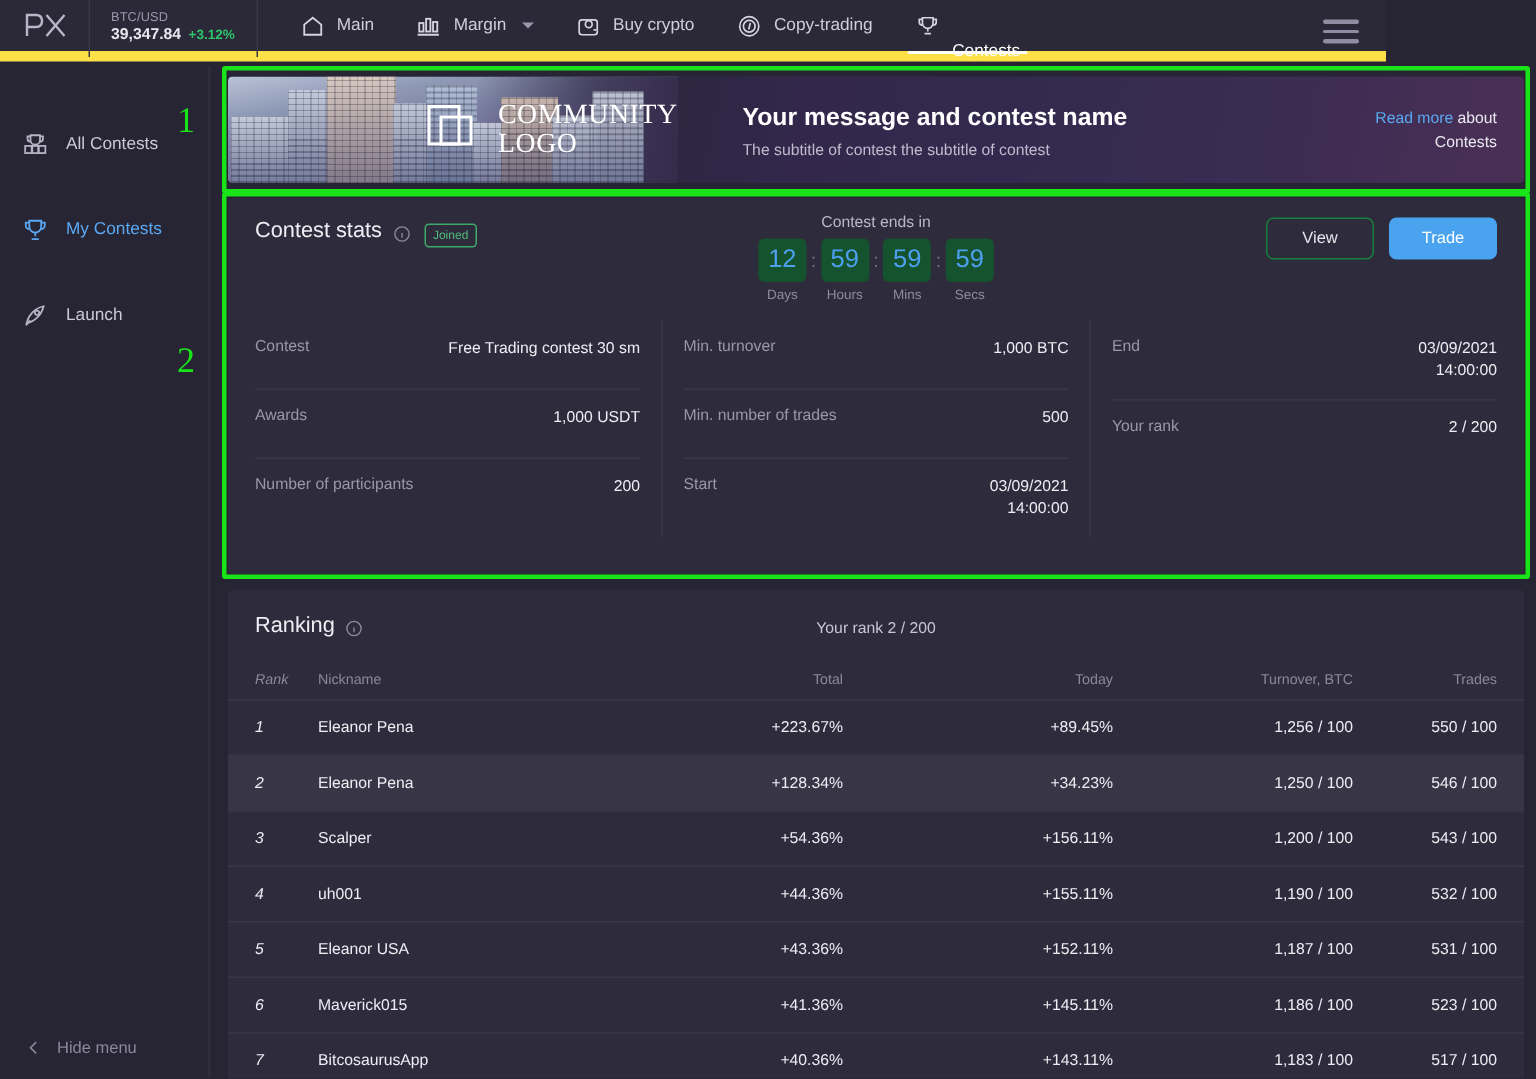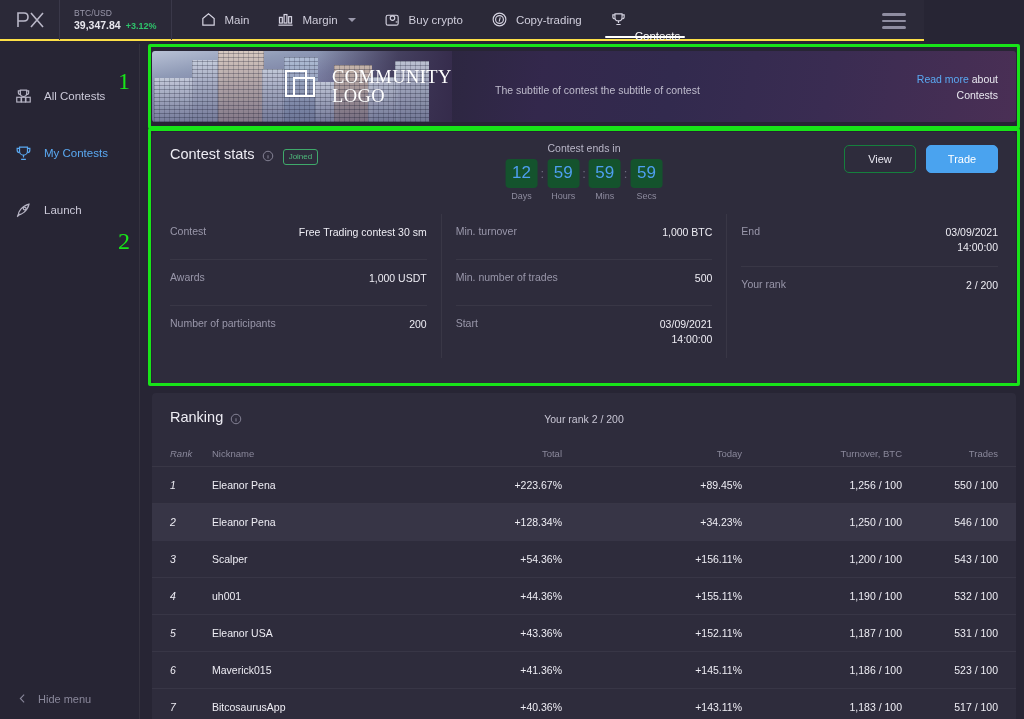--- a/index.html
+++ b/index.html
@@ -9,21 +9,21 @@
     font-family: "Liberation Sans", sans-serif;
     overflow: hidden;
   }
   .app { position: relative; width: 1024px; height: 719px; background: #272534; }
 
   
   .header {
     position: absolute; top: 0; left: 0; width: 924px; height: 41px;
     background: #2b2938;
     display: flex; align-items: center;
-    border-bottom: 2px solid #fde047;
+    border-bottom: 7px solid #fde047;
   }
   .logo-cell {
     width: 60px; height: 41px; display: flex; align-items: center; justify-content: center;
     border-right: 1px solid #3a3849;
   }
   .logo-mark { width: 30px; height: 20px; color: #b9b7c7; }
   .ticker {
     padding: 0 14px 0 14px; height: 41px;
     display: flex; flex-direction: column; justify-content: center;
     border-right: 1px solid #3a3849; min-width: 92px;
@@ -307,20 +307,21 @@
           <div class="logo-sq">
               <i></i>
               <i></i>
             </div>
           <div class="logo-txt">
             <div>COMMUNITY</div>
             <div>LOGO</div>
           </div>
         </div>
         <div class="banner-msg">
+          <div class="banner-title">Your message and contest name</div>
           <div class="banner-sub">The subtitle of contest the subtitle of contest</div>
         </div>
         <div class="banner-link">
           <a>Read more</a><span> about Contests</span>
         </div>
       </div>
     </div>
 
     <div class="annot" style="left:0; top:0; width:872px; height:85px;"></div>
     <div class="annot-num" style="left:-30px; top:24px;">1</div>

